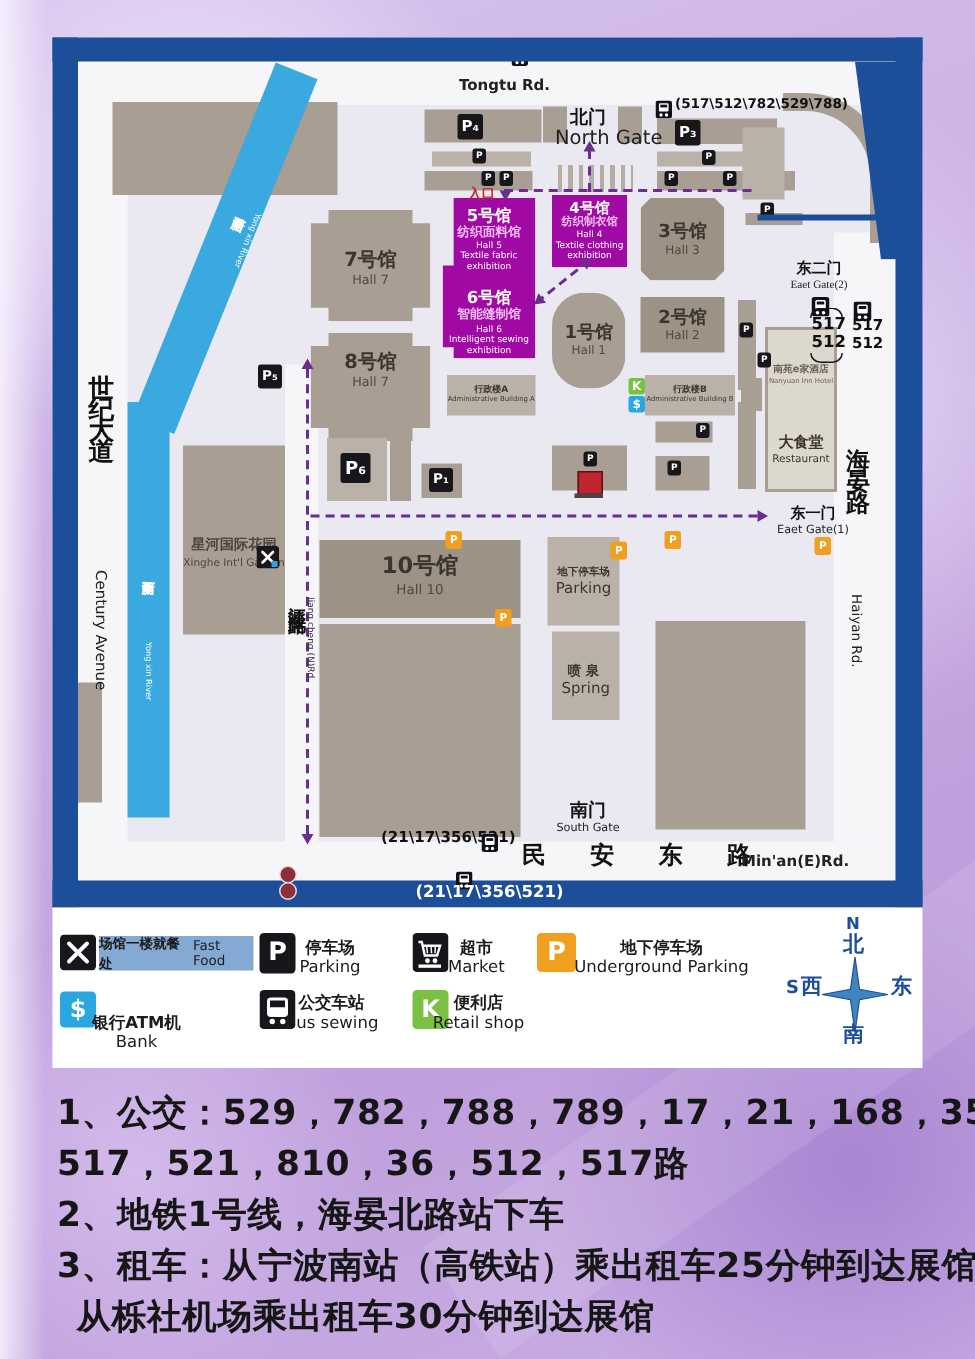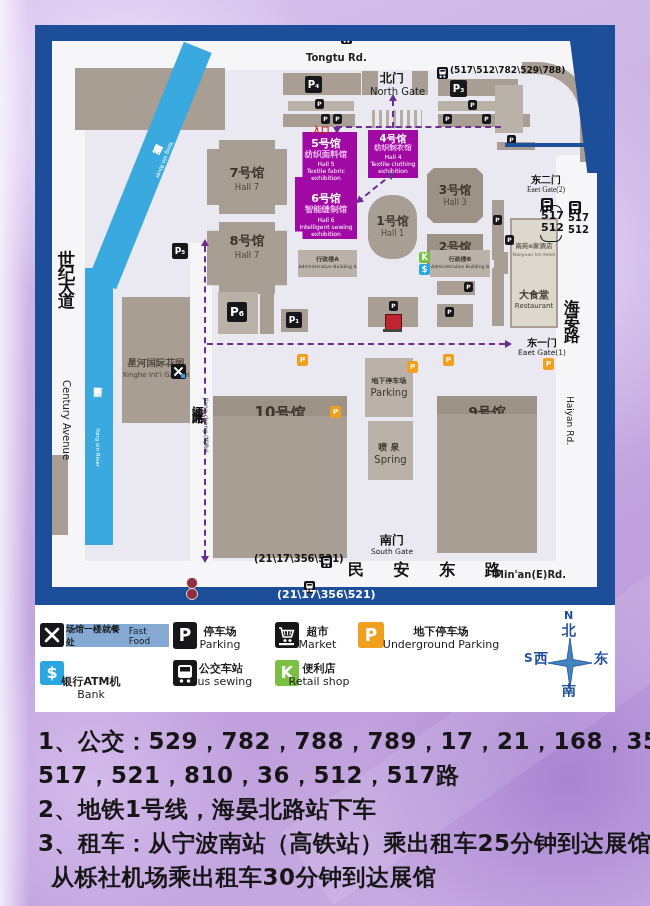--- a/index.html
+++ b/index.html
@@ -3,21 +3,21 @@
 <meta charset="utf-8">
 <style>
   html,body{margin:0;padding:0;}
   body{font-family:"DejaVu Sans","Liberation Sans",sans-serif;}
   #stage{position:relative;width:650px;height:906px;overflow:hidden;
     background:linear-gradient(160deg,#d7c3ee 0%,#cab0e3 35%,#bf9fdc 70%,#c9aee4 100%);}
   .abs{position:absolute;}
   .blob{position:absolute;border-radius:50%;pointer-events:none;}
   .bld{position:absolute;background:#a89e93;}
   .bld--l{background:#bab2a8;}
-  .bld--d{background:#9c9286;margin-top:36px;}
+  .bld--d{background:#9c9286;}
   .clip-cross{clip-path:polygon(15% 0,85% 0,85% 12%,100% 12%,100% 88%,85% 88%,85% 100%,15% 100%,15% 88%,0 88%,0 12%,15% 12%);}
   .clip-oct{clip-path:polygon(12% 0,88% 0,100% 12%,100% 88%,88% 100%,12% 100%,0 88%,0 12%);}
   .mag{position:absolute;background:#a009a4;}
   .clip-mag{clip-path:polygon(12% 0,100% 0,100% 100%,12% 100%,12% 93%,0 93%,0 42%,12% 42%);}
   .lbl{position:absolute;color:#2f2b25;line-height:1.15;white-space:nowrap;}
   .c{text-align:center;}
   .b{font-weight:bold;}
   .w{color:#fff;}
   .blbl{position:absolute;left:0;width:100%;text-align:center;color:#3b352d;white-space:nowrap;}
   .pmk{position:absolute;background:#17171b;color:#fff;display:flex;align-items:center;justify-content:center;font-weight:bold;border-radius:2px;line-height:1;}
@@ -148,24 +148,20 @@
   </div>
   <div class="bld" style="left:213px;top:416px;width:134px;height:142px;"></div>
   <div class="bld bld--l" style="left:365px;top:358px;width:48px;height:59px;">
     <div class="blbl b" style="top:18px;font-size:7px;">地下停车场</div>
     <div class="blbl" style="top:29px;font-size:10px;">Parking</div>
   </div>
   <div class="bld bld--l" style="left:368px;top:421px;width:45px;height:59px;">
     <div class="blbl b" style="top:20px;font-size:9px;letter-spacing:3px;">喷泉</div>
     <div class="blbl" style="top:33px;font-size:10px;">Spring</div>
   </div>
-  <div class="bld bld--d" style="left:437px;top:360px;width:100px;height:50px;">
-    <div class="blbl b" style="top:8px;font-size:14px;">9号馆</div>
-    <div class="blbl" style="top:27px;font-size:9px;color:#52493e;">Hall 9</div>
-  </div>
   <div class="bld" style="left:437px;top:414px;width:100px;height:139px;"></div>
 
   <div class="abs" style="left:510px;top:218px;width:48px;height:110px;background:#dcd8ce;border:2px solid #a89e93;box-sizing:border-box;">
     <div class="blbl b" style="top:22px;font-size:6.5px;color:#6a6158;">南苑e家酒店</div>
     <div class="blbl" style="top:32px;font-size:4.6px;color:#6a6158;">Nanyuan Inn Hotel</div>
     <div class="blbl b" style="top:68px;font-size:10px;color:#3c362e;">大食堂</div>
     <div class="blbl" style="top:82px;font-size:7px;color:#3c362e;">Restaurant</div>
   </div>
 
   <div class="abs" style="left:135px;top:38px;width:30px;height:255px;background:#39a9e0;transform:rotate(22deg);"></div>
@@ -272,21 +268,21 @@
         <rect width="12" height="13" rx="2" fill="#101018"></rect>
         <rect x="2.5" y="2" width="7" height="6" rx="1" fill="#fff"></rect>
         <rect x="3.5" y="3" width="5" height="2" fill="#101018"></rect>
         <circle cx="4" cy="10.5" r="1.2" fill="#fff"></circle>
         <circle cx="8" cy="10.5" r="1.2" fill="#fff"></circle>
       </svg>
   </div>
 
   <div class="lbl c" style="left:370px;top:72px;width:44px;">
     <div class="b" style="font-size:12px;color:#111;">北门</div>
-    <div style="font-size:10px;color:#222;">North Gate</div>
+    <div style="font-size:13px;color:#222;">North Gate</div>
   </div>
   <div class="lbl c" style="left:518px;top:174px;width:56px;font-family:Liberation Serif, serif;">
     <div class="b" style="font-size:10px;color:#111;">东二门</div>
     <div style="font-size:7.5px;color:#222;">Eaet Gate(2)</div>
   </div>
   <div class="lbl c" style="left:514px;top:337px;width:56px;">
     <div class="b" style="font-size:10px;color:#111;">东一门</div>
     <div style="font-size:7.5px;color:#222;">Eaet Gate(1)</div>
   </div>
   <div class="lbl c" style="left:364px;top:534px;width:56px;">

